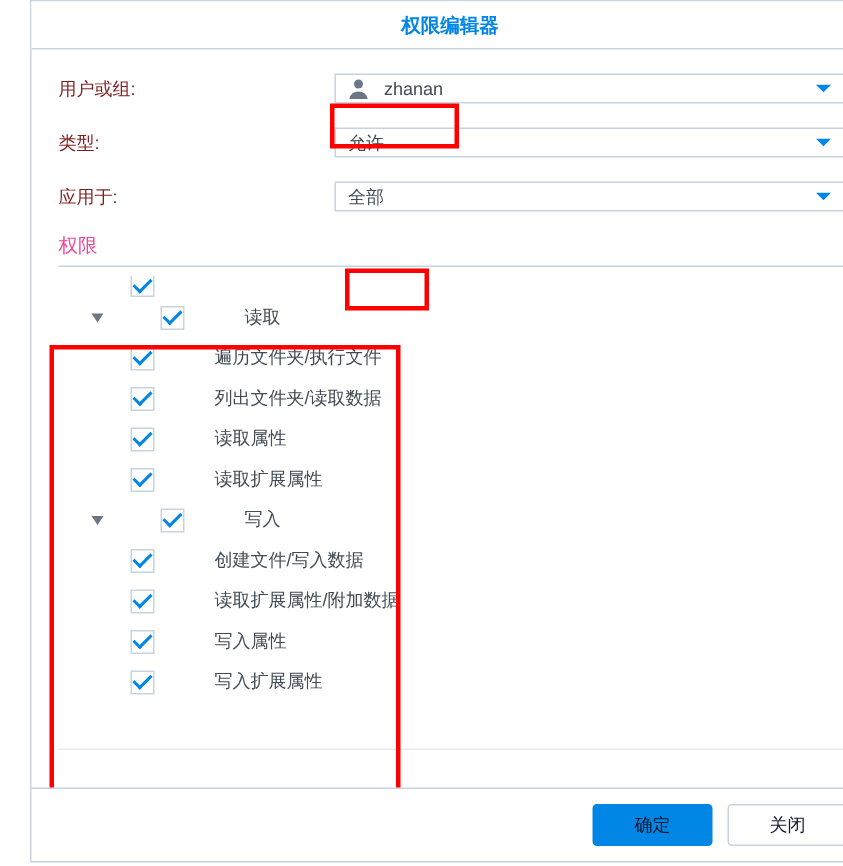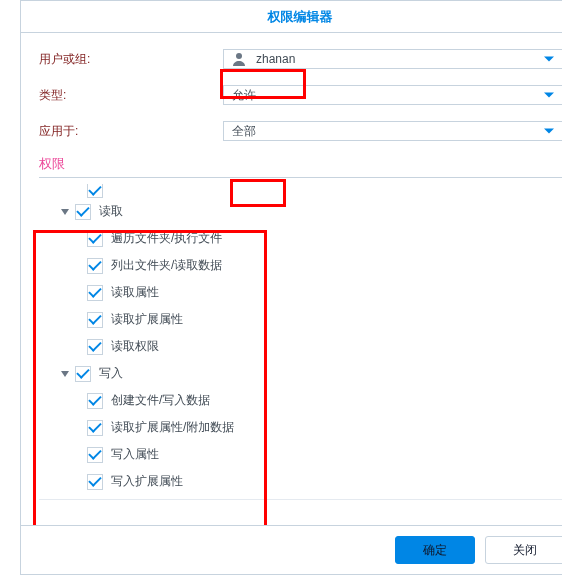--- a/index.html
+++ b/index.html
@@ -89,20 +89,21 @@
       border-bottom: 1px solid #e5eaf0;
     }
     .tree-inner {
       padding-top: 2px;
     }
     .tree-row {
       display: flex;
       align-items: center;
       height: 27px;
       padding-left: 4px;
+      gap: 32px;
     }
     .tree-row.child { padding-left: 48px; }
     .tree-row.parent { padding-left: 22px; }
     .tree-row.clipped-top { height: 14px; overflow: hidden; align-items: flex-end; padding-left: 48px; }
     .expander {
       width: 0; height: 0;
       border-left: 4px solid transparent;
       border-right: 4px solid transparent;
       border-top: 6px solid #6b7785;
       margin-right: 6px;
@@ -244,24 +245,20 @@
           <span class="tree-label">列出文件夹/读取数据</span>
         </div>
         <div class="tree-row child">
           <span class="checkbox checked"></span>
           <span class="tree-label">读取属性</span>
         </div>
         <div class="tree-row child">
           <span class="checkbox checked"></span>
           <span class="tree-label">读取扩展属性</span>
         </div>
-        <div class="tree-row child">
-          <span class="checkbox checked"></span>
-          <span class="tree-label">读取权限</span>
-        </div>
 
         <div class="tree-row parent">
           <span class="expander"></span>
           <span class="checkbox checked"></span>
           <span class="tree-label parent-lbl">写入</span>
         </div>
         <div class="tree-row child">
           <span class="checkbox checked"></span>
           <span class="tree-label">创建文件/写入数据</span>
         </div>

